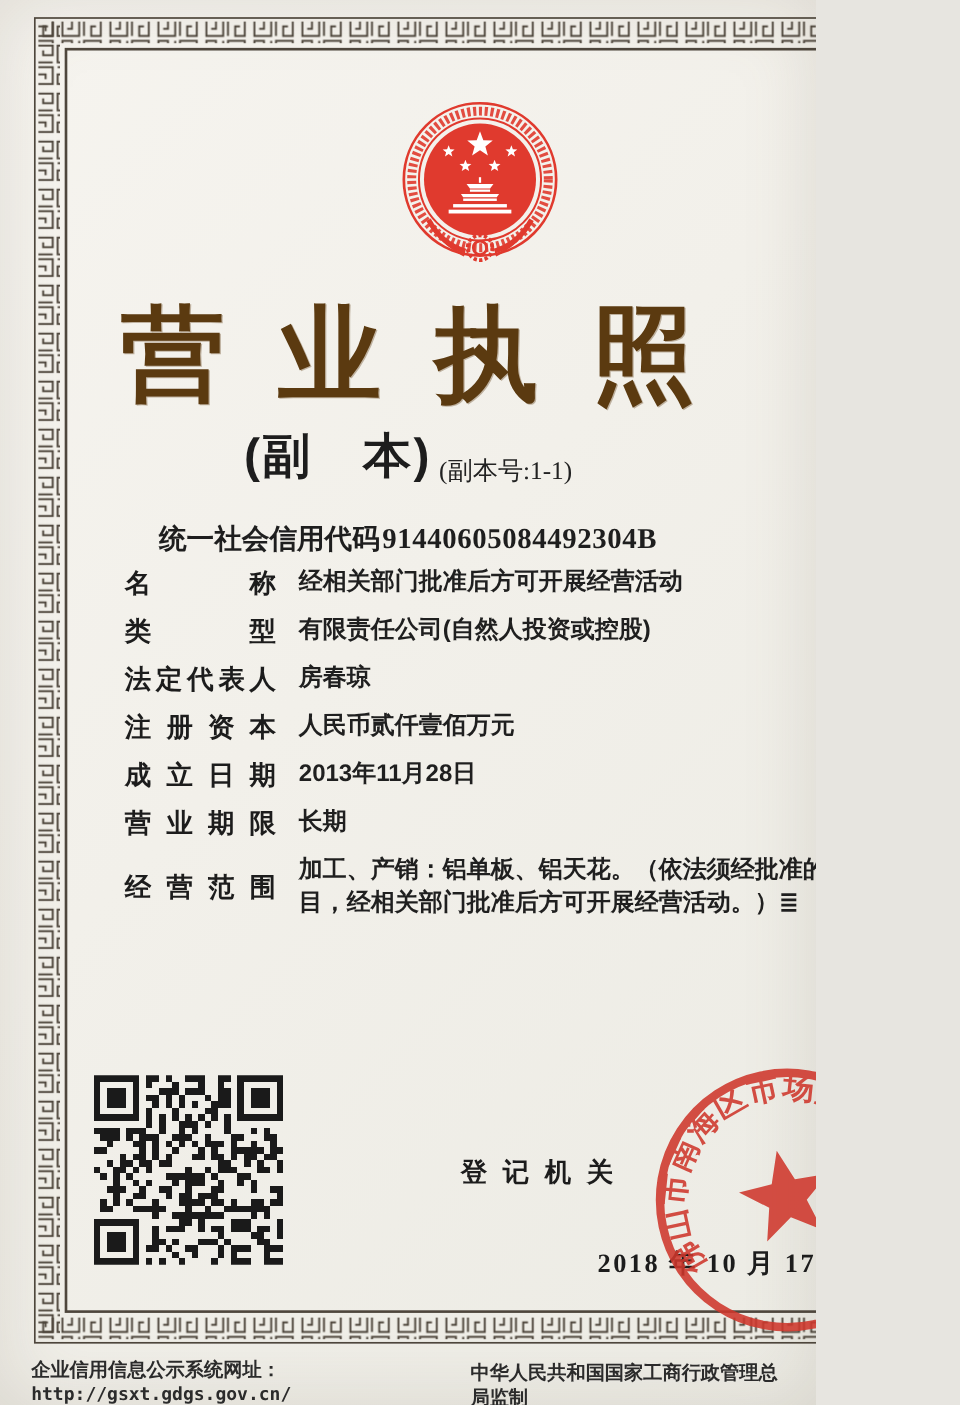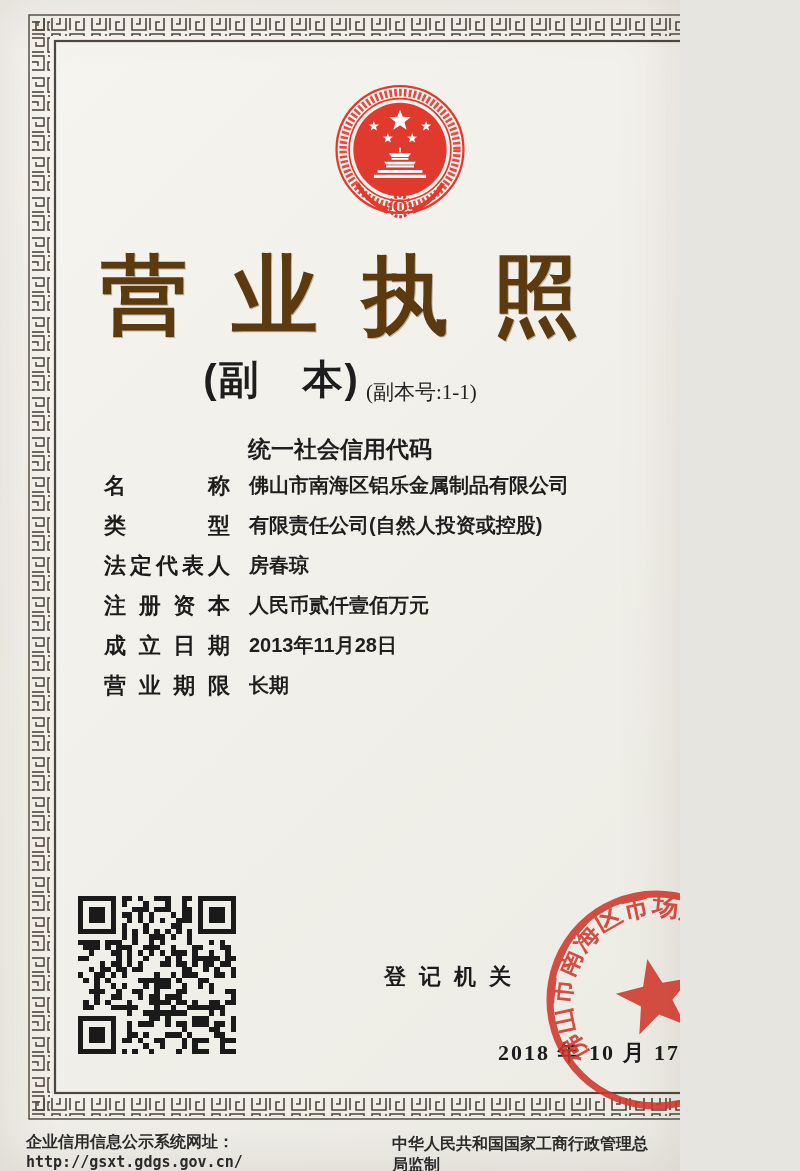--- a/index.html
+++ b/index.html
@@ -136,46 +136,51 @@
 
   <div class="title">营业执照</div>
 
   <div class="subtitle-row">
     <span class="subtitle">(副　本)</span>
     <span class="copy-number">(副本号:1-1)</span>
   </div>
 
   <div class="credit-line">
     <span class="credit-label">统一社会信用代码</span>
+    <span class="credit-value">91440605084492304B</span>
   </div>
 
   <div class="fields">
     <div class="field-row">
       <span class="field-label">名称</span>
-      <span class="field-value">佛山市南海区铝乐金属制品有限公司</span>
+      <span class="field-value">经相关部门批准后方可开展经营活动</span>
     </div>
     <div class="field-row">
       <span class="field-label">类型</span>
       <span class="field-value">有限责任公司(自然人投资或控股)</span>
     </div>
     <div class="field-row">
       <span class="field-label">法定代表人</span>
       <span class="field-value">房春琼</span>
     </div>
     <div class="field-row">
       <span class="field-label">注册资本</span>
       <span class="field-value">人民币贰仟壹佰万元</span>
     </div>
     <div class="field-row">
       <span class="field-label">成立日期</span>
       <span class="field-value">2013年11月28日</span>
     </div>
     <div class="field-row">
       <span class="field-label">营业期限</span>
       <span class="field-value">长期</span>
+    </div>
+    <div class="field-row">
+      <span class="field-label">经营范围</span>
+      <span class="field-value">加工、产销：铝单板、铝天花。（依法须经批准的项目，经相关部门批准后方可开展经营活动。）≣</span>
     </div>
   </div>
 
   <div class="qr">
     <svg id="qr-svg" width="158" height="158" viewBox="0 0 29 29" shape-rendering="crispEdges">
         <rect x="0" y="0" width="1" height="1" fill="#1a1a1a"></rect>
         <rect x="1" y="0" width="1" height="1" fill="#1a1a1a"></rect>
         <rect x="2" y="0" width="1" height="1" fill="#1a1a1a"></rect>
         <rect x="3" y="0" width="1" height="1" fill="#1a1a1a"></rect>
         <rect x="4" y="0" width="1" height="1" fill="#1a1a1a"></rect>

